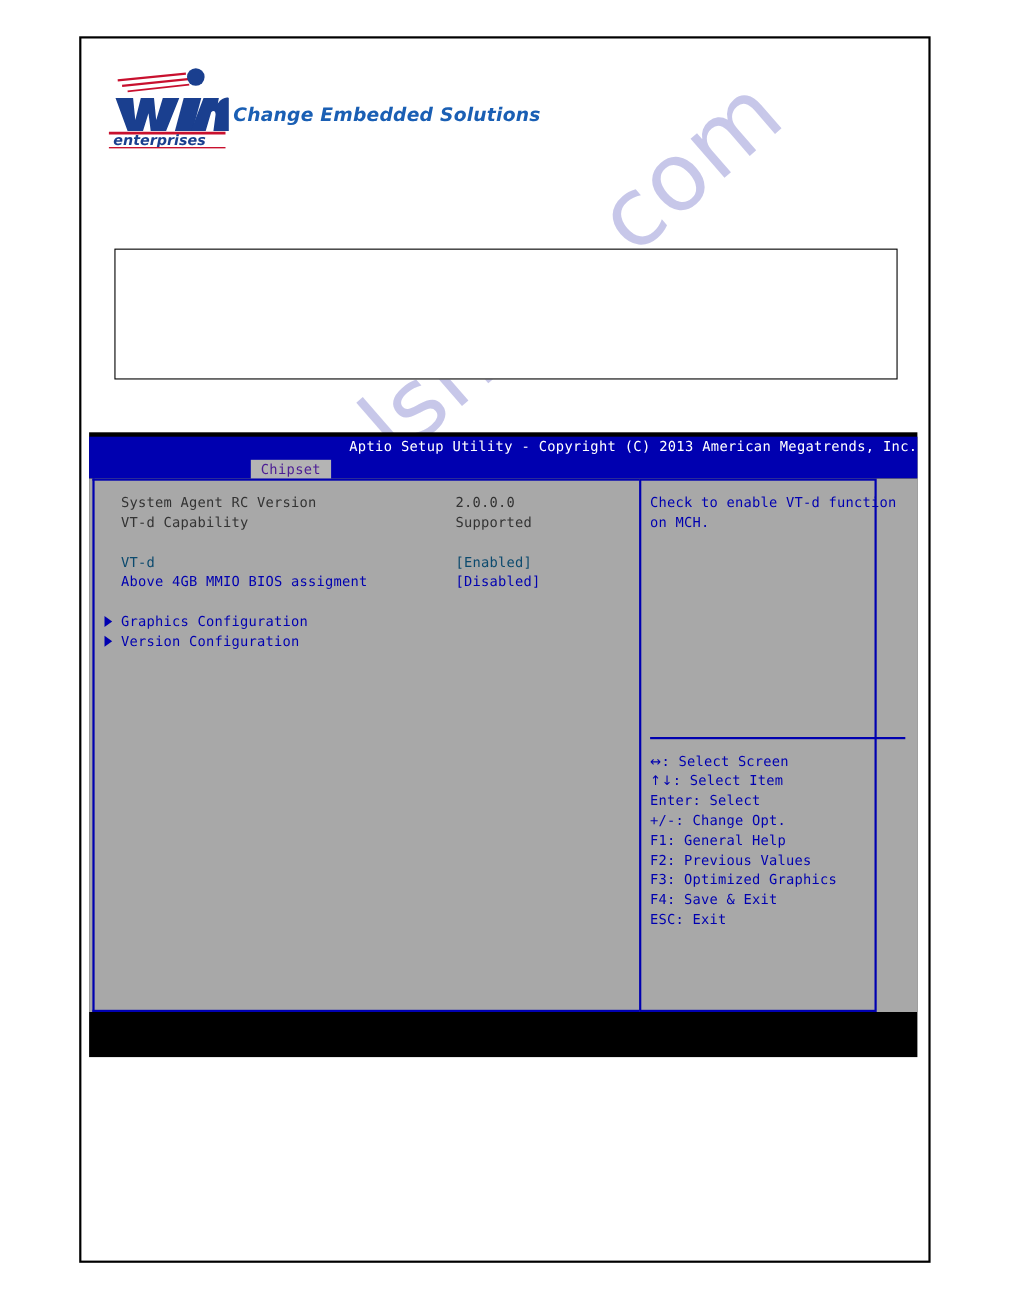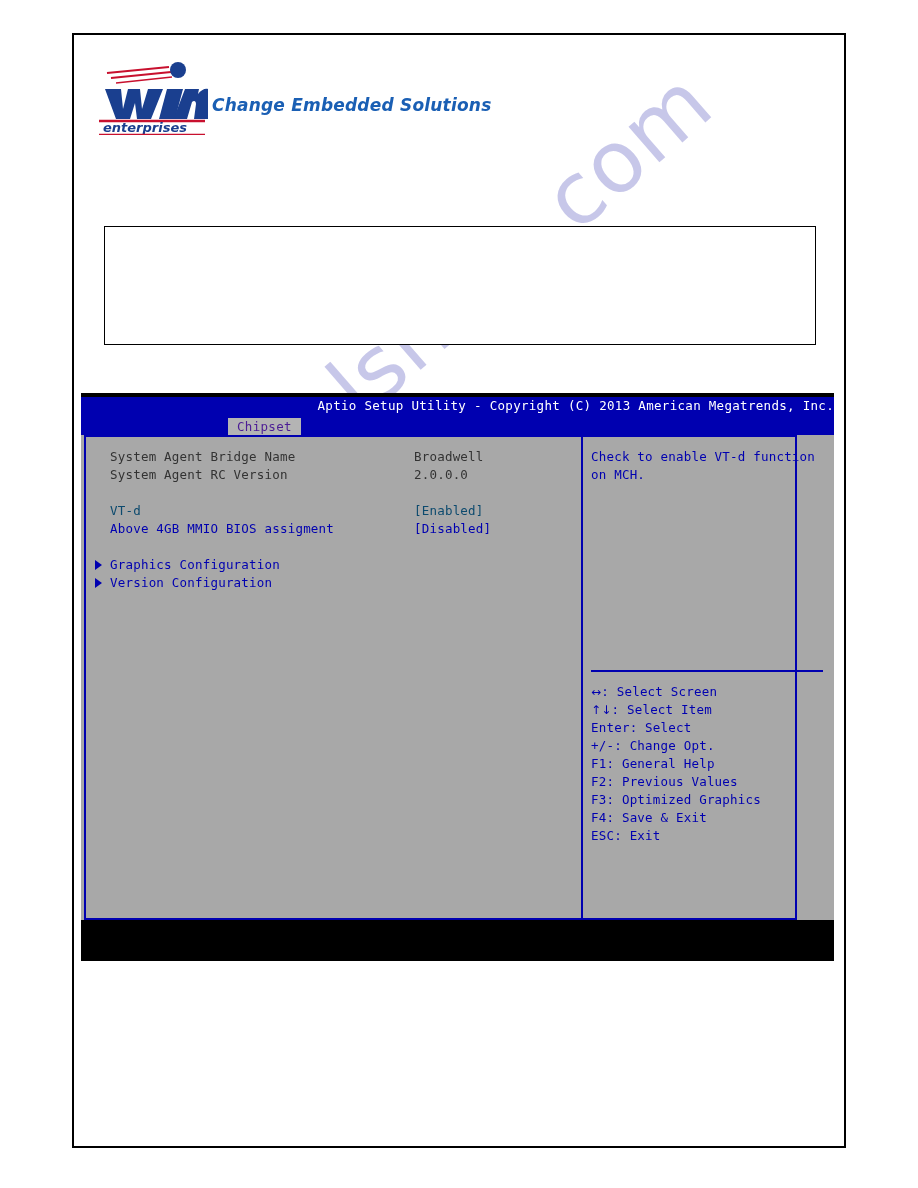--- a/index.html
+++ b/index.html
@@ -325,26 +325,26 @@
     <div id="bios-tabs">
       <span class="bios-tab">Chipset</span>
     </div>
   </div>
 
   <div id="bios-body">
 
     <div id="bios-left-pane">
       <div id="bios-options">
           <div class="bios-row">
-            <span class="row-label clr-info">System Agent Bridge Name</span>
-            <span class="row-value clr-info">Broadwell</span>
-          </div>
-          <div class="bios-row">
             <span class="row-label clr-info">System Agent RC Version</span>
             <span class="row-value clr-info">2.0.0.0</span>
+          </div>
+          <div class="bios-row">
+            <span class="row-label clr-info">VT-d Capability</span>
+            <span class="row-value clr-info">Supported</span>
           </div>
           <div class="bios-row spacer"></div>
           <div class="bios-row">
             <span class="row-label clr-white">VT-d</span>
             <span class="row-value clr-white">[Enabled]</span>
           </div>
           <div class="bios-row">
             <span class="row-label clr-blue">Above 4GB MMIO BIOS assigment</span>
             <span class="row-value clr-blue">[Disabled]</span>
           </div>

